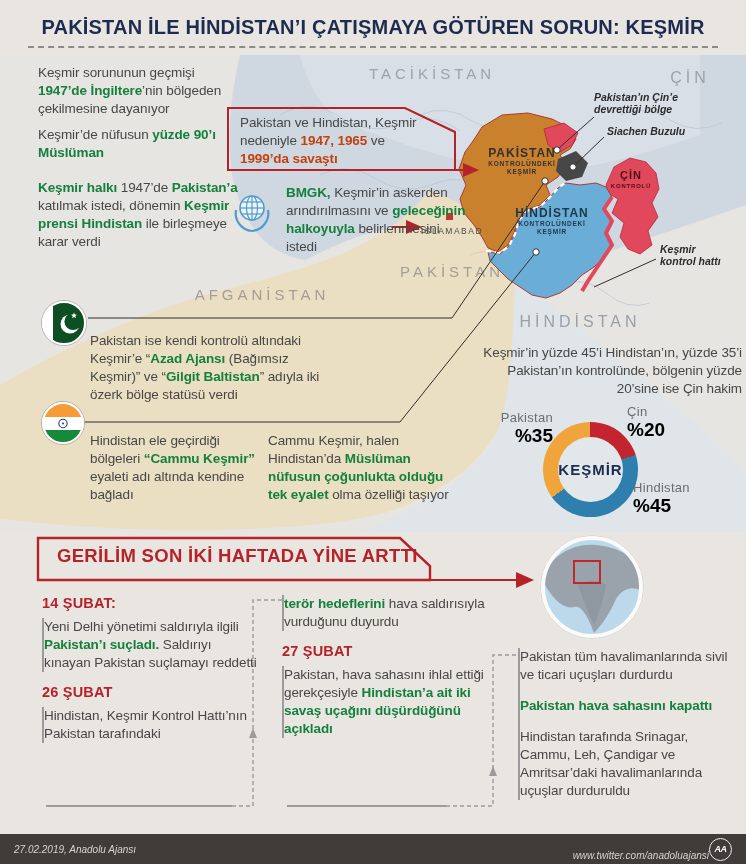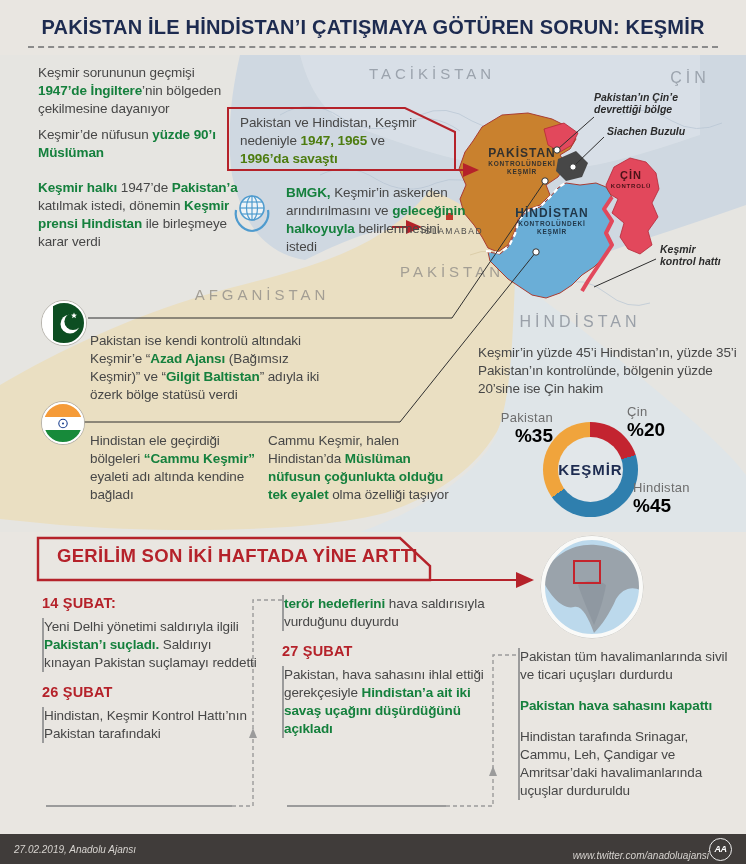--- a/index.html
+++ b/index.html
@@ -3,26 +3,26 @@
 <meta charset="utf-8">
 <style>
   html,body{margin:0;padding:0;background:#cfcdc8;}
   #poster{position:relative;width:746px;height:864px;background:#e9e6e1;
           font-family:"Liberation Sans",sans-serif;overflow:hidden;margin:0 auto;}
   .abs{position:absolute;}
   .title{width:746px;text-align:center;font-size:20px;font-weight:bold;color:#1d2b50;letter-spacing:.2px;}
   .dashes{border-top:2px dashed #5a5b5e;opacity:.65;}
   .body{font-size:13.5px;line-height:1.33;color:#474747;letter-spacing:-.1px;}
   .body b{color:#15803d;}
-  .rb{color:#4d7c0f;font-weight:bold;}
+  .rb{color:#c2410c;font-weight:bold;}
   .date{font-size:14.5px;font-weight:bold;color:#b5222a;letter-spacing:.2px;}
   .blk{border-left:2px solid #9b9b9b;}
   .blk p{margin:0 0 13px;}
   .blk p:last-child{margin-bottom:0;}
-  .ctr{text-align:left;}
+  .ctr{text-align:right;}
   .dlab{font-size:13px;color:#6d6d6d;letter-spacing:.3px;}
   .dval{font-size:19px;font-weight:bold;color:#000000;}
   .donut-hole{position:absolute;left:15px;top:15px;right:15px;bottom:15px;border-radius:50%;
               background:#e2e7ea;display:flex;align-items:center;justify-content:center;
               font-size:15px;font-weight:bold;color:#1d2b50;letter-spacing:1px;}
   .gerilim{font-size:18.5px;font-weight:bold;color:#b5222a;letter-spacing:.3px;}
   .footer{left:0;top:834px;width:746px;height:30px;background:#403c3a;display:flex;
           align-items:center;justify-content:space-between;padding:0 14px;box-sizing:border-box;}
   .f-left{font-size:10px;font-style:italic;color:#d6d3cf;text-align:center;}
   .f-right{display:flex;align-items:flex-end;}
@@ -121,21 +121,21 @@
     <span>Keşmir sorununun geçmişi </span><b>1947’de İngiltere</b><span>’nin bölgeden çekilmesine dayanıyor</span>
   </div>
   <div class="abs body" style="left:38px;top:126px;width:205px">
     <span>Keşmir’de nüfusun </span><b>yüzde 90’ı Müslüman</b>
   </div>
   <div class="abs body" style="left:38px;top:179px;width:212px">
     <b>Keşmir halkı </b><span>1947’de </span><b>Pakistan’a </b><span>katılmak istedi, dönemin </span><b>Keşmir prensi Hindistan</b><span> ile birleşmeye karar verdi</span>
   </div>
 
   <div class="abs body" style="left:240px;top:114px;width:186px">
-    <span>Pakistan ve Hindistan, Keşmir nedeniyle </span><span class="rb">1947, 1965</span><span> ve </span><span class="rb">1996’da savaştı</span>
+    <span>Pakistan ve Hindistan, Keşmir nedeniyle </span><span class="rb">1947, 1965</span><span> ve </span><span class="rb">1999’da savaştı</span>
   </div>
 
   <svg class="abs" style="left:228px;top:188px" width="48" height="48" viewBox="0 0 48 48">
     <circle cx="24" cy="20" r="12" fill="#eef4f8" stroke="#4f9bce" stroke-width="1.6"></circle>
     <line x1="12" y1="20" x2="36" y2="20" stroke="#4f9bce" stroke-width="1.2"></line>
     <line x1="14" y1="14" x2="34" y2="14" stroke="#4f9bce" stroke-width="1.2"></line>
     <line x1="14" y1="26" x2="34" y2="26" stroke="#4f9bce" stroke-width="1.2"></line>
     <ellipse cx="24" cy="20" rx="5.5" ry="12" fill="none" stroke="#4f9bce" stroke-width="1.2"></ellipse>
     <line x1="24" y1="8" x2="24" y2="32" stroke="#4f9bce" stroke-width="1.2"></line>
     <path d="M8,22 C6,33 14,42 24,43" fill="none" stroke="#4f9bce" stroke-width="2.2"></path>

